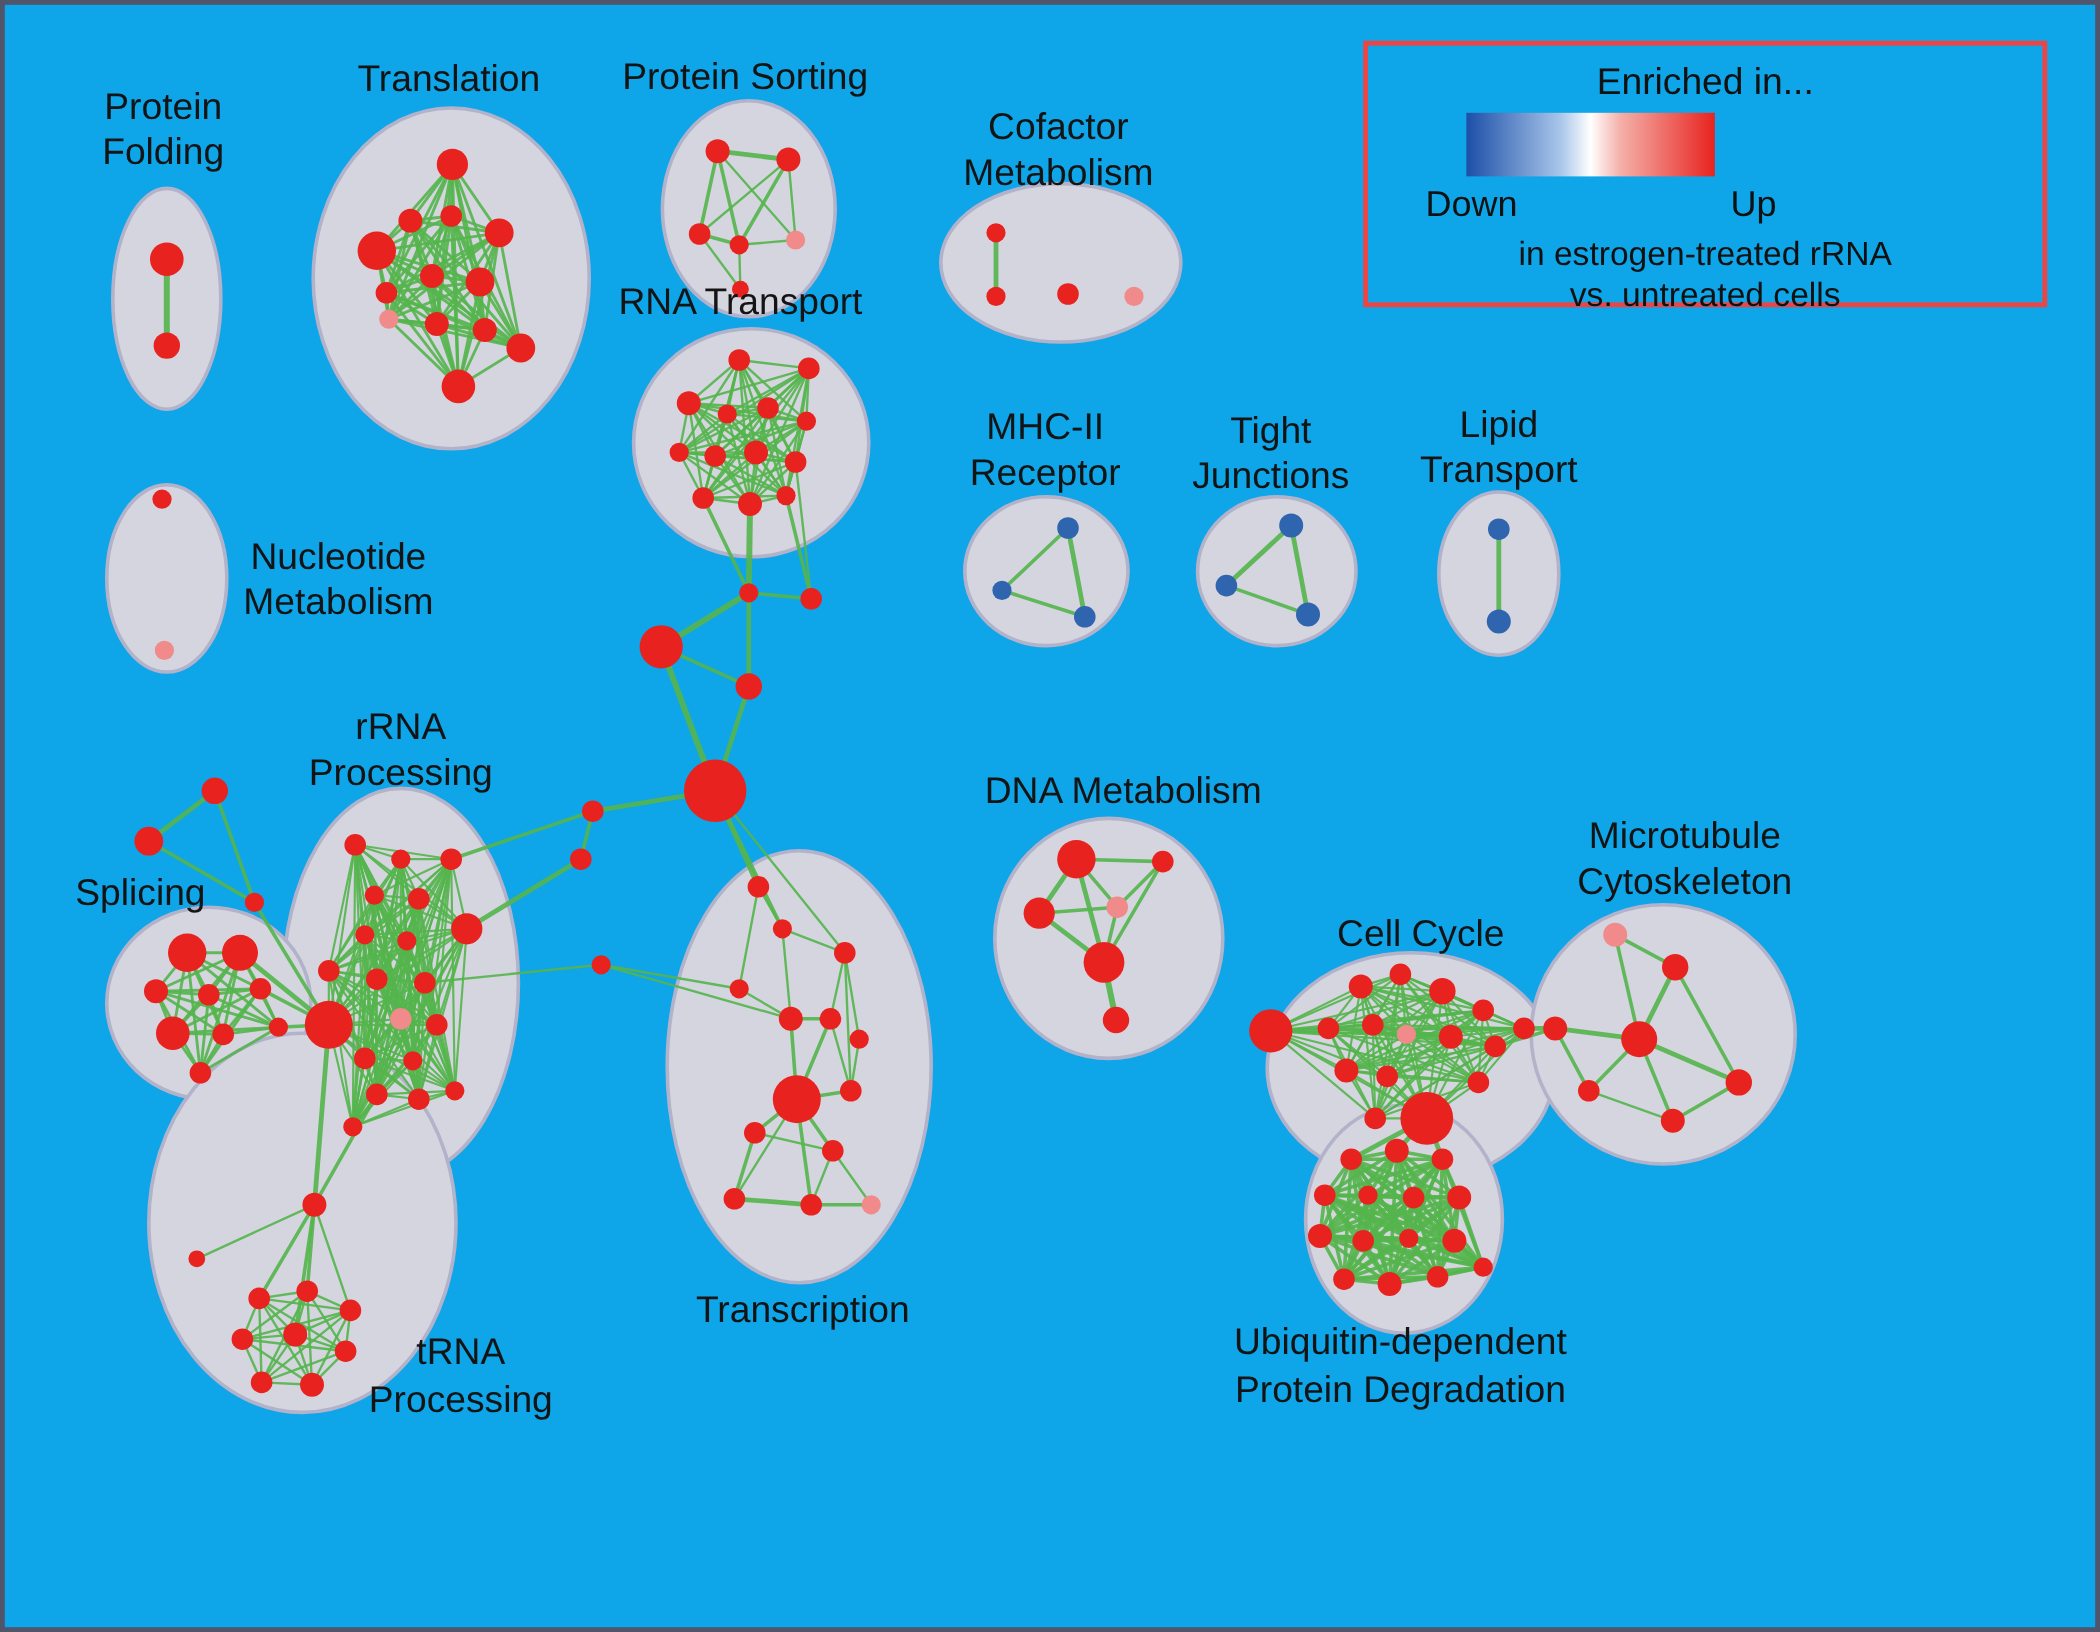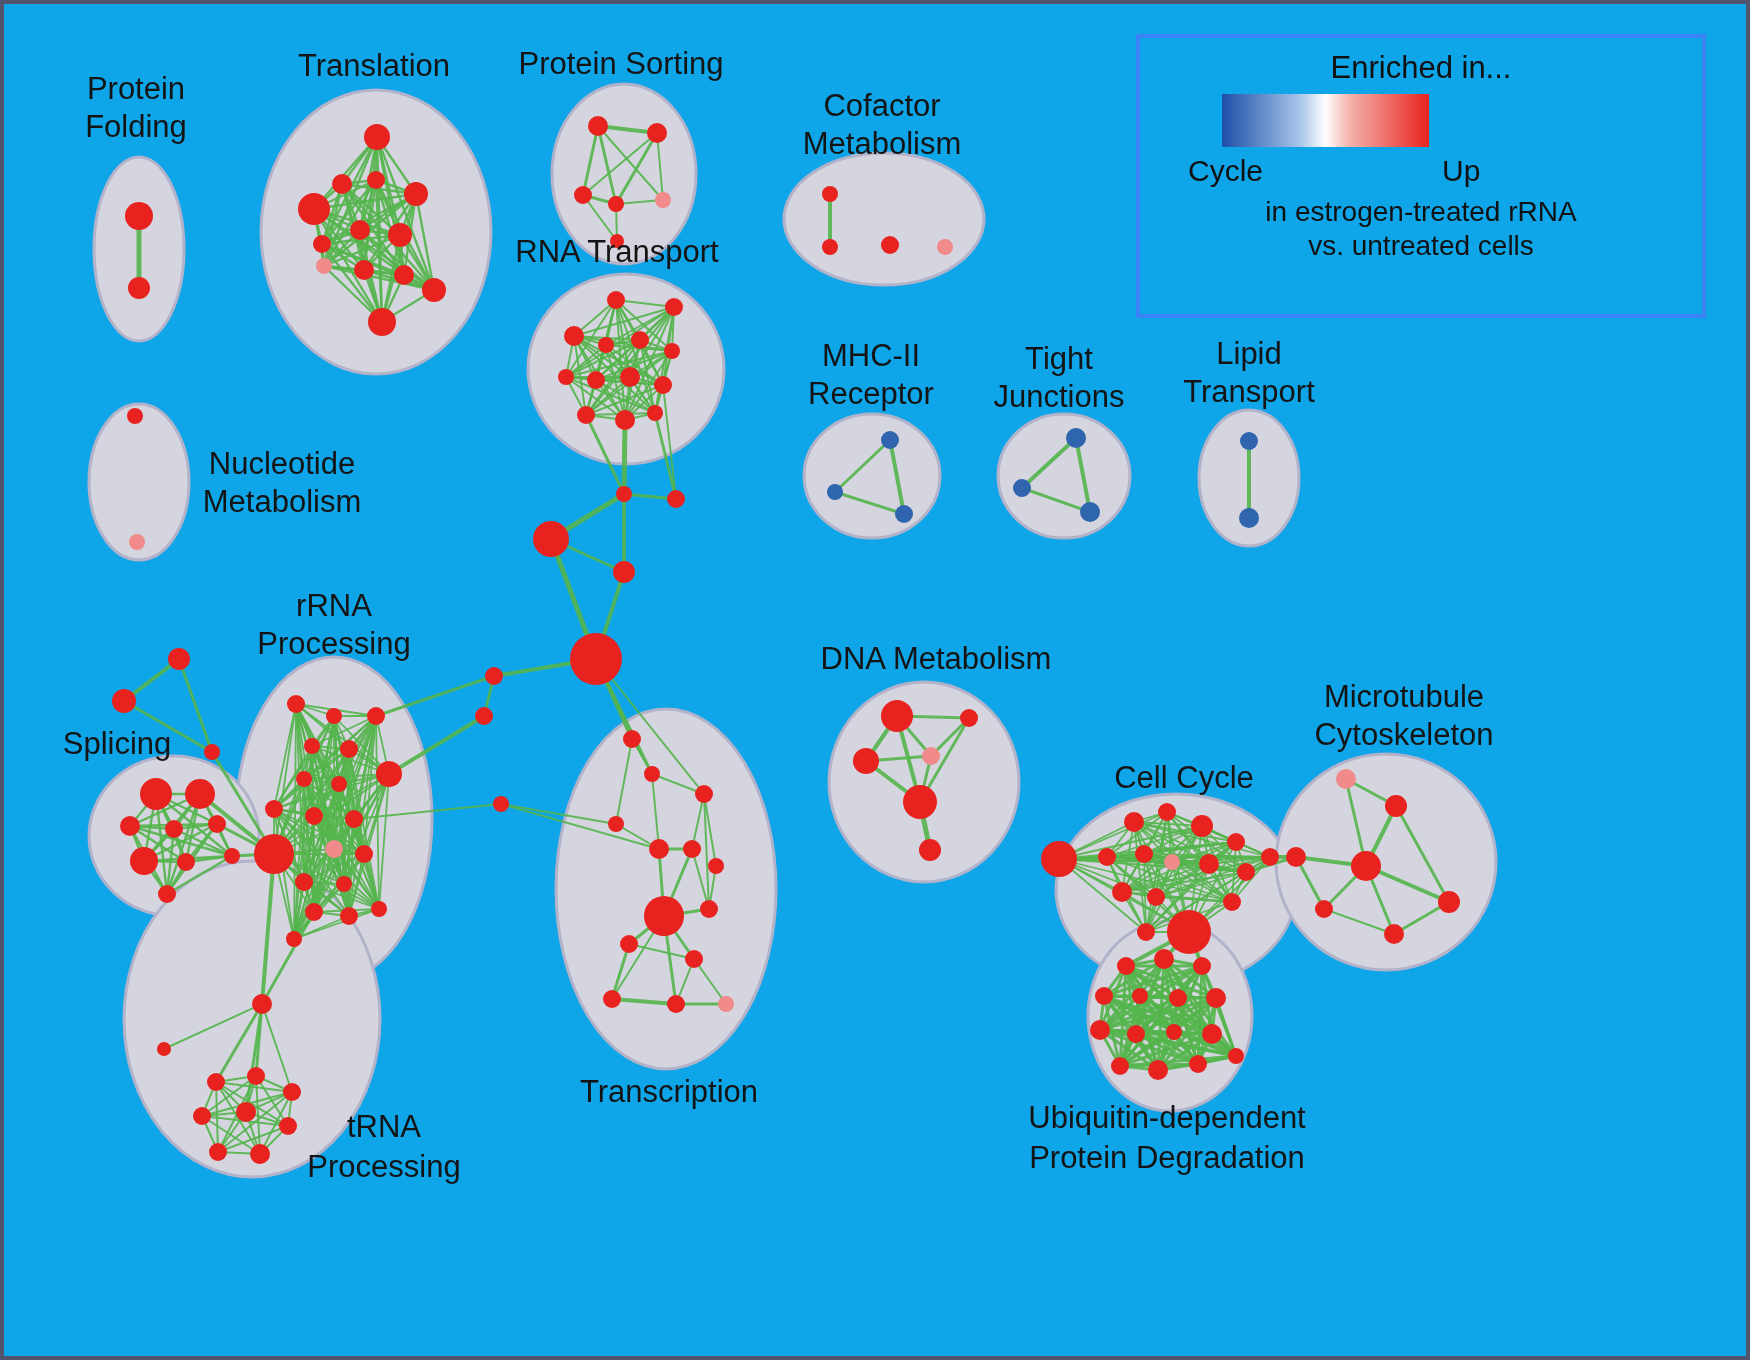--- a/index.html
+++ b/index.html
@@ -4,22 +4,22 @@
 <style>
   html,body{margin:0;padding:0;background:#8f90a8;}
   #stage{
     position:relative;width:1750px;height:1360px;box-sizing:border-box;
     background:#0ea5e9;border:4px solid #50556c;overflow:hidden;
     font-family:"Liberation Sans",sans-serif;
   }
   #network-svg{position:absolute;left:0;top:0;}
   #network-svg text{font-family:"Liberation Sans",sans-serif;font-size:31px;fill:#141414;}
   .legend{
-    position:absolute;left:1132px;top:30px;width:570px;height:284px;
-    box-sizing:border-box;border:4px solid #3b82f6;
+    position:absolute;left:1132px;top:30px;width:570px;height:222px;
+    box-sizing:border-box;border:4px solid #ef4444;
   }
   .legend-title{position:absolute;top:12px;width:100%;text-align:center;font-size:31px;color:#111;}
   .legend-bar{position:absolute;left:82px;top:56px;width:207px;height:53px;}
   .legend-down{position:absolute;left:48px;top:116px;font-size:30px;color:#111;}
   .legend-up{position:absolute;left:256px;top:116px;font-size:30px;color:#111;margin-left:46px;}
   .legend-note1{position:absolute;top:158px;width:100%;text-align:center;font-size:28px;color:#111;}
   .legend-note2{position:absolute;top:192px;width:100%;text-align:center;font-size:28px;color:#111;}
 </style>
 </head>
 <body>
@@ -963,18 +963,18 @@
       <text x="380" y="1133" text-anchor="middle" fill="#141414">tRNA</text>
       <text x="380" y="1173" text-anchor="middle" fill="#141414">Processing</text>
       <text x="665" y="1098" text-anchor="middle" fill="#141414">Transcription</text>
       <text x="1163" y="1124" text-anchor="middle" fill="#141414">Ubiquitin-dependent</text>
       <text x="1163" y="1164" text-anchor="middle" fill="#141414">Protein Degradation</text>
     </svg>
 
   <div class="legend">
     <div class="legend-title">Enriched in...</div>
     <div class="legend-bar" style="background: linear-gradient(90deg, rgb(29, 79, 168) 0%, rgb(169, 198, 234) 38%, rgb(255, 255, 255) 50%, rgb(244, 176, 169) 62%, rgb(232, 35, 31) 100%);"></div>
-    <div class="legend-down">Cycle</div>
+    <div class="legend-down">Down</div>
     <div class="legend-up">Up</div>
     <div class="legend-note1">in estrogen-treated rRNA</div>
     <div class="legend-note2">vs. untreated cells</div>
   </div>
 </div>
 
 </body></html>

